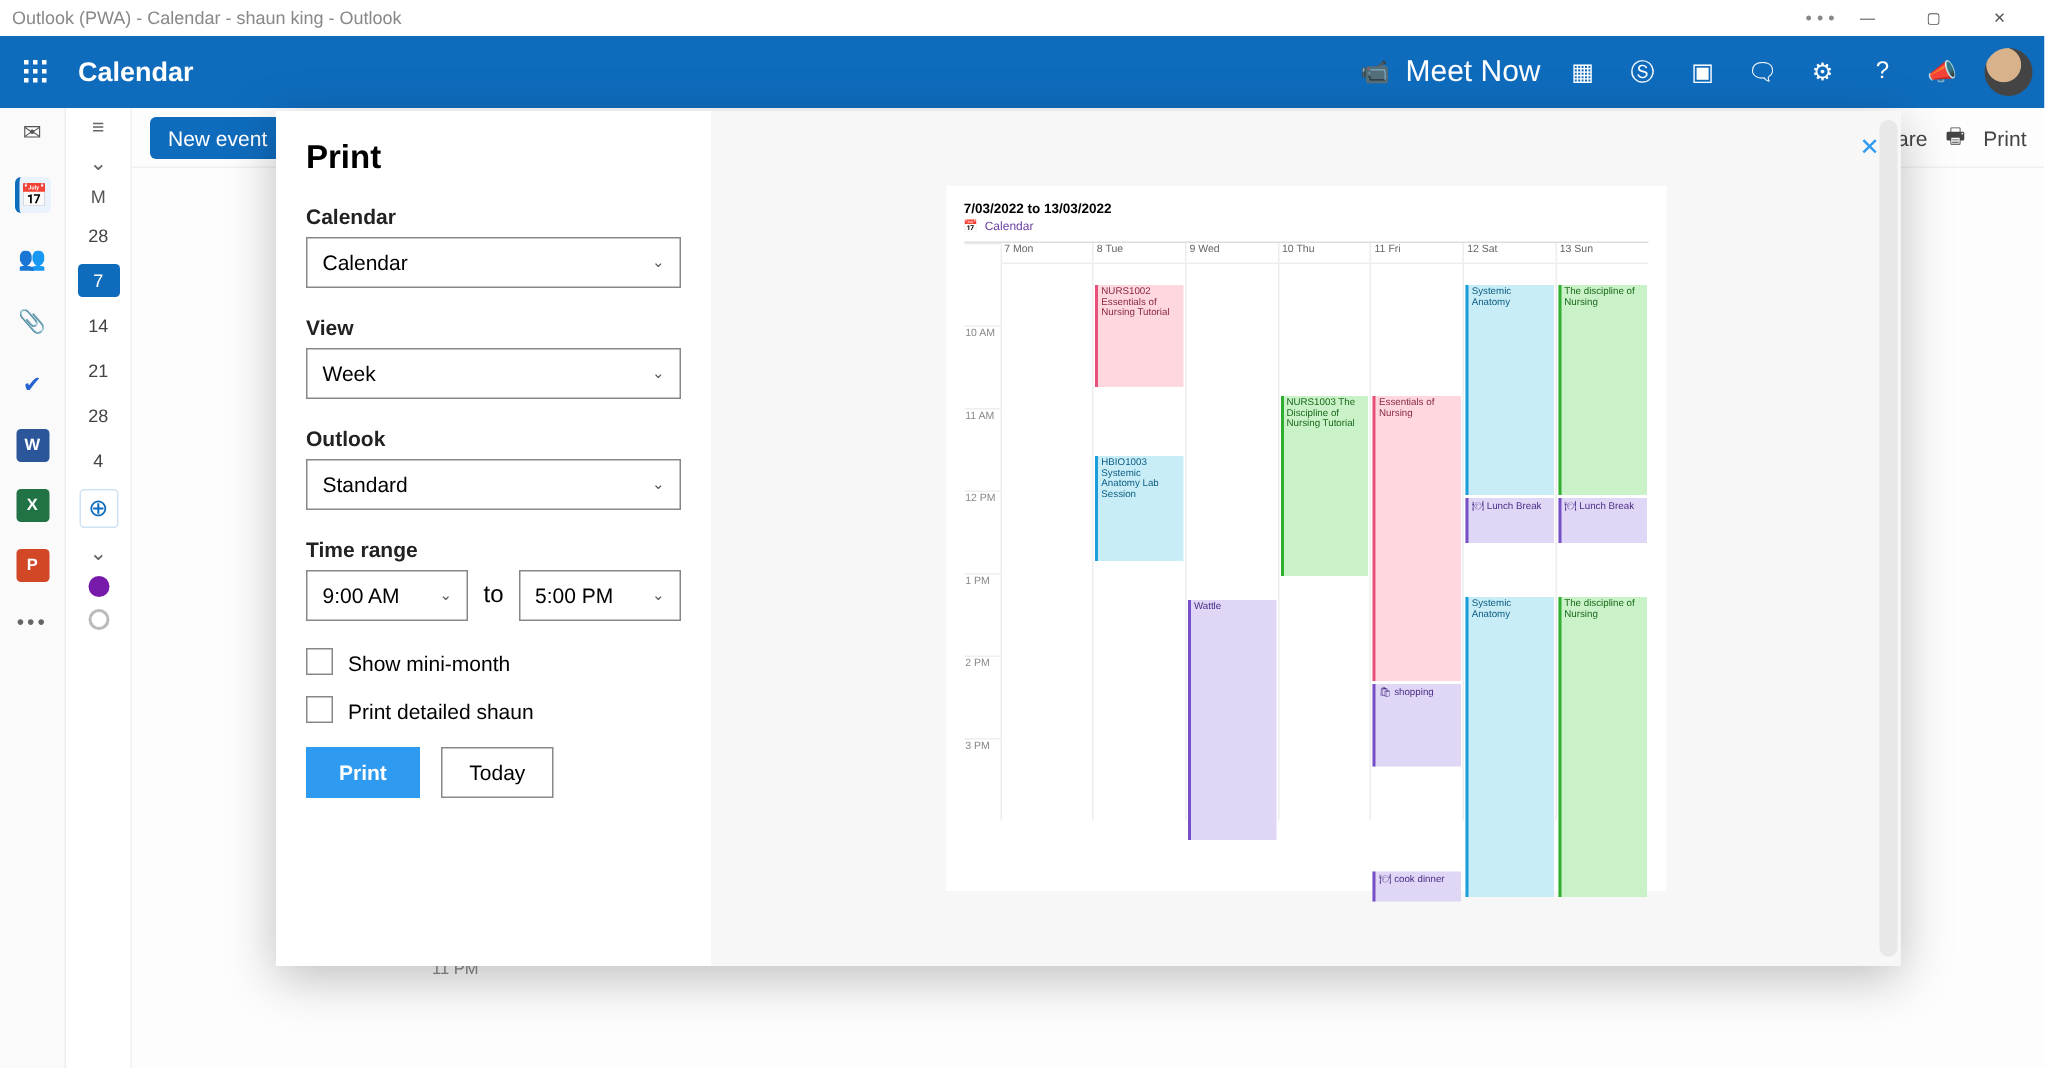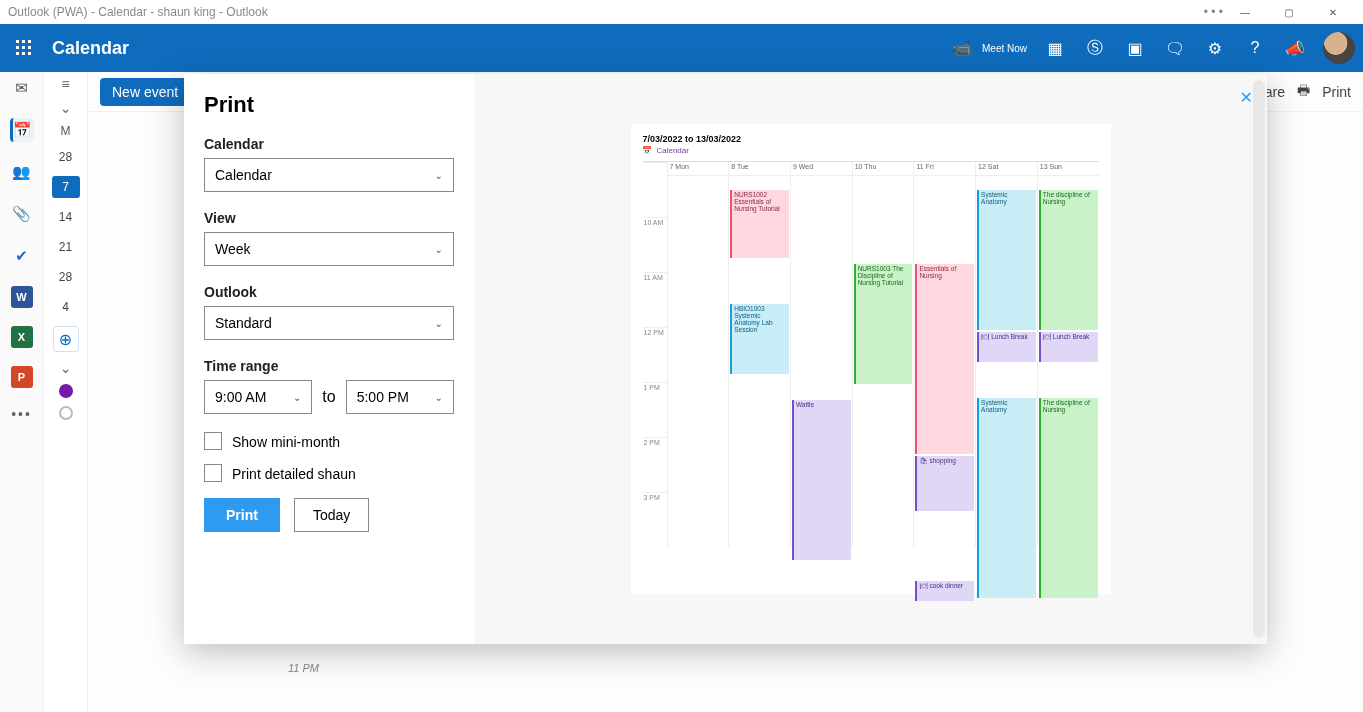--- a/index.html
+++ b/index.html
@@ -10,21 +10,21 @@
 .titlebar .spacer { flex: 1; }
 .titlebar .wbtn { width: 44px; height: 24px; display: flex; align-items: center; justify-content: center; color: #555; font-size: 10px; }
 
 
 .ribbon { height: 48px; background: #0f6cbd; display: flex; align-items: center; padding: 0 8px; color: #fff; }
 .ribbon .app-grid { width: 32px; height: 32px; display: flex; align-items: center; justify-content: center; font-size: 16px; }
 .ribbon .brand { font-size: 18px; font-weight: 600; margin-left: 12px; margin-right: 160px; }
 .searchbox { flex: 0 0 360px; height: 34px; background: rgba(255,255,255,.2); border-radius: 4px; display: flex; align-items: center; padding: 0 10px; color: #e8f1fb; font-size: 14px; }
 .ribbon .spacer { flex: 1; }
 .ribbon .icon-btn { width: 40px; height: 40px; display: flex; align-items: center; justify-content: center; color: #fff; font-size: 16px; }
-.ribbon .meet { font-size: 10px; margin-right: 8px; }
+.ribbon .meet { font-size: 20px; margin-right: 8px; }
 .avatar { width: 32px; height: 32px; border-radius: 50%; background: radial-gradient(circle at 40% 35%, #d8b28a 40%, #444 42%); margin-left: 8px; }
 
 
 .body { position: absolute; top: 72px; bottom: 0; left: 0; right: 0; display: flex; }
 
 
 .rail { width: 44px; background: #fafafa; border-right: 1px solid #eee; display: flex; flex-direction: column; align-items: center; padding-top: 4px; gap: 18px; }
 .rail .r-icon { width: 24px; height: 24px; display: flex; align-items: center; justify-content: center; color: #555; font-size: 15px; border-radius: 4px; }
 .rail .r-icon.active { background: #eaf2fb; color: #0f6cbd; border-left: 3px solid #0f6cbd; }
 .rail .r-app { width: 22px; height: 22px; border-radius: 3px; font-size: 11px; font-weight: bold; color: #fff; display: flex; align-items: center; justify-content: center; }
@@ -39,21 +39,21 @@
 .calpane .mday.sel { background:#0f6cbd; color:#fff; }
 .calpane .cal-add { font-size: 16px; color: #0f6cbd; border:1px solid #cfe3f5; width:26px;height:26px;display:flex;align-items:center;justify-content:center;border-radius:3px; }
 .calpane .dot { width:14px; height:14px; border-radius:50%; }
 .dot.purple{background:#7719aa;} .dot.grey{border:2px solid #bbb;}
 
 
 .main { flex:1; position:relative; background:#fdfdfd; }
 .toolbar { height: 40px; display:flex; align-items:center; padding: 0 12px; gap:12px; font-size:14px; color:#444; border-bottom:1px solid #f0f0f0; }
 .toolbar .new-ev { background:#0f6cbd; color:#fff; padding:6px 12px; border-radius:4px; }
 .toolbar .spacer{flex:1;}
-.timecol { position:absolute; left:200px; bottom:0; top:530px; font-size:11px; color:#888;font-style:italic; }
+.timecol { position:absolute; left:200px; bottom:0; top:508px; font-size:11px; color:#888; }
 .timecol div{height:60px;}
 
 
 .dialog { position:absolute; top: 2px; left: 96px; right: 96px; bottom: 68px; background:#fff; box-shadow: 0 8px 32px rgba(0,0,0,.25); display:flex; }
 .dialog .form-pane { width: 290px; padding: 18px 20px; background:#fff; }
 .dialog .preview-pane { flex:1; background:#f7f7f7; position:relative; display:flex; justify-content:center; padding:50px 0; overflow:auto; }
 .dialog .close { position:absolute; top:14px; right:14px; color:#2f9bf0; font-size:16px; cursor:pointer; }
 .dialog .scroll { position:absolute; top:6px; bottom:6px; right:2px; width:12px; background:#e8e8e8; border-radius:6px;}
 .form-pane h1 { font-size: 22px; font-weight:600; margin-bottom: 18px; }
 .form-pane label { display:block; font-size:14px; font-weight:600; margin-bottom:6px; color:#222; }

